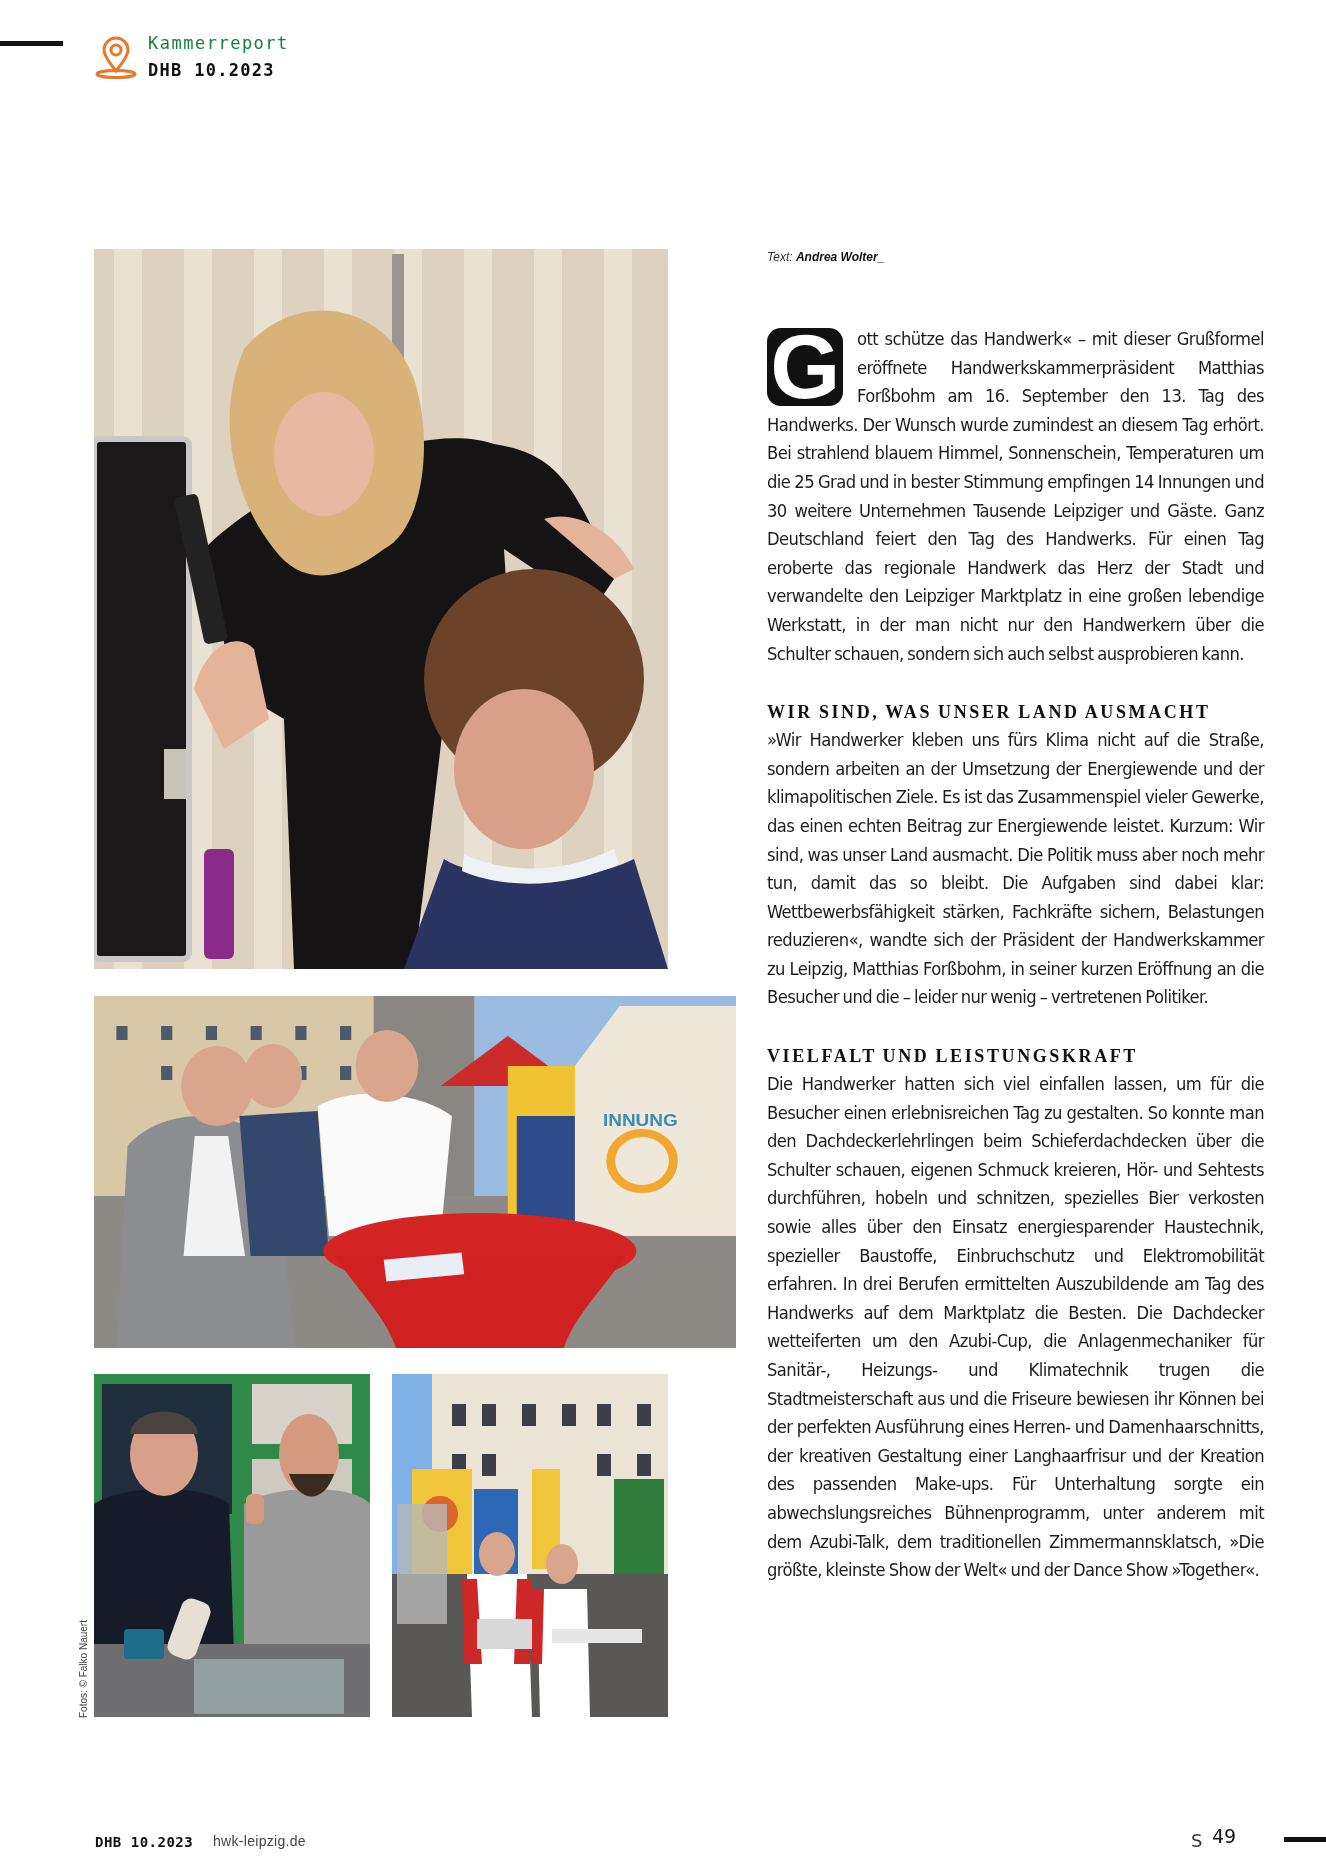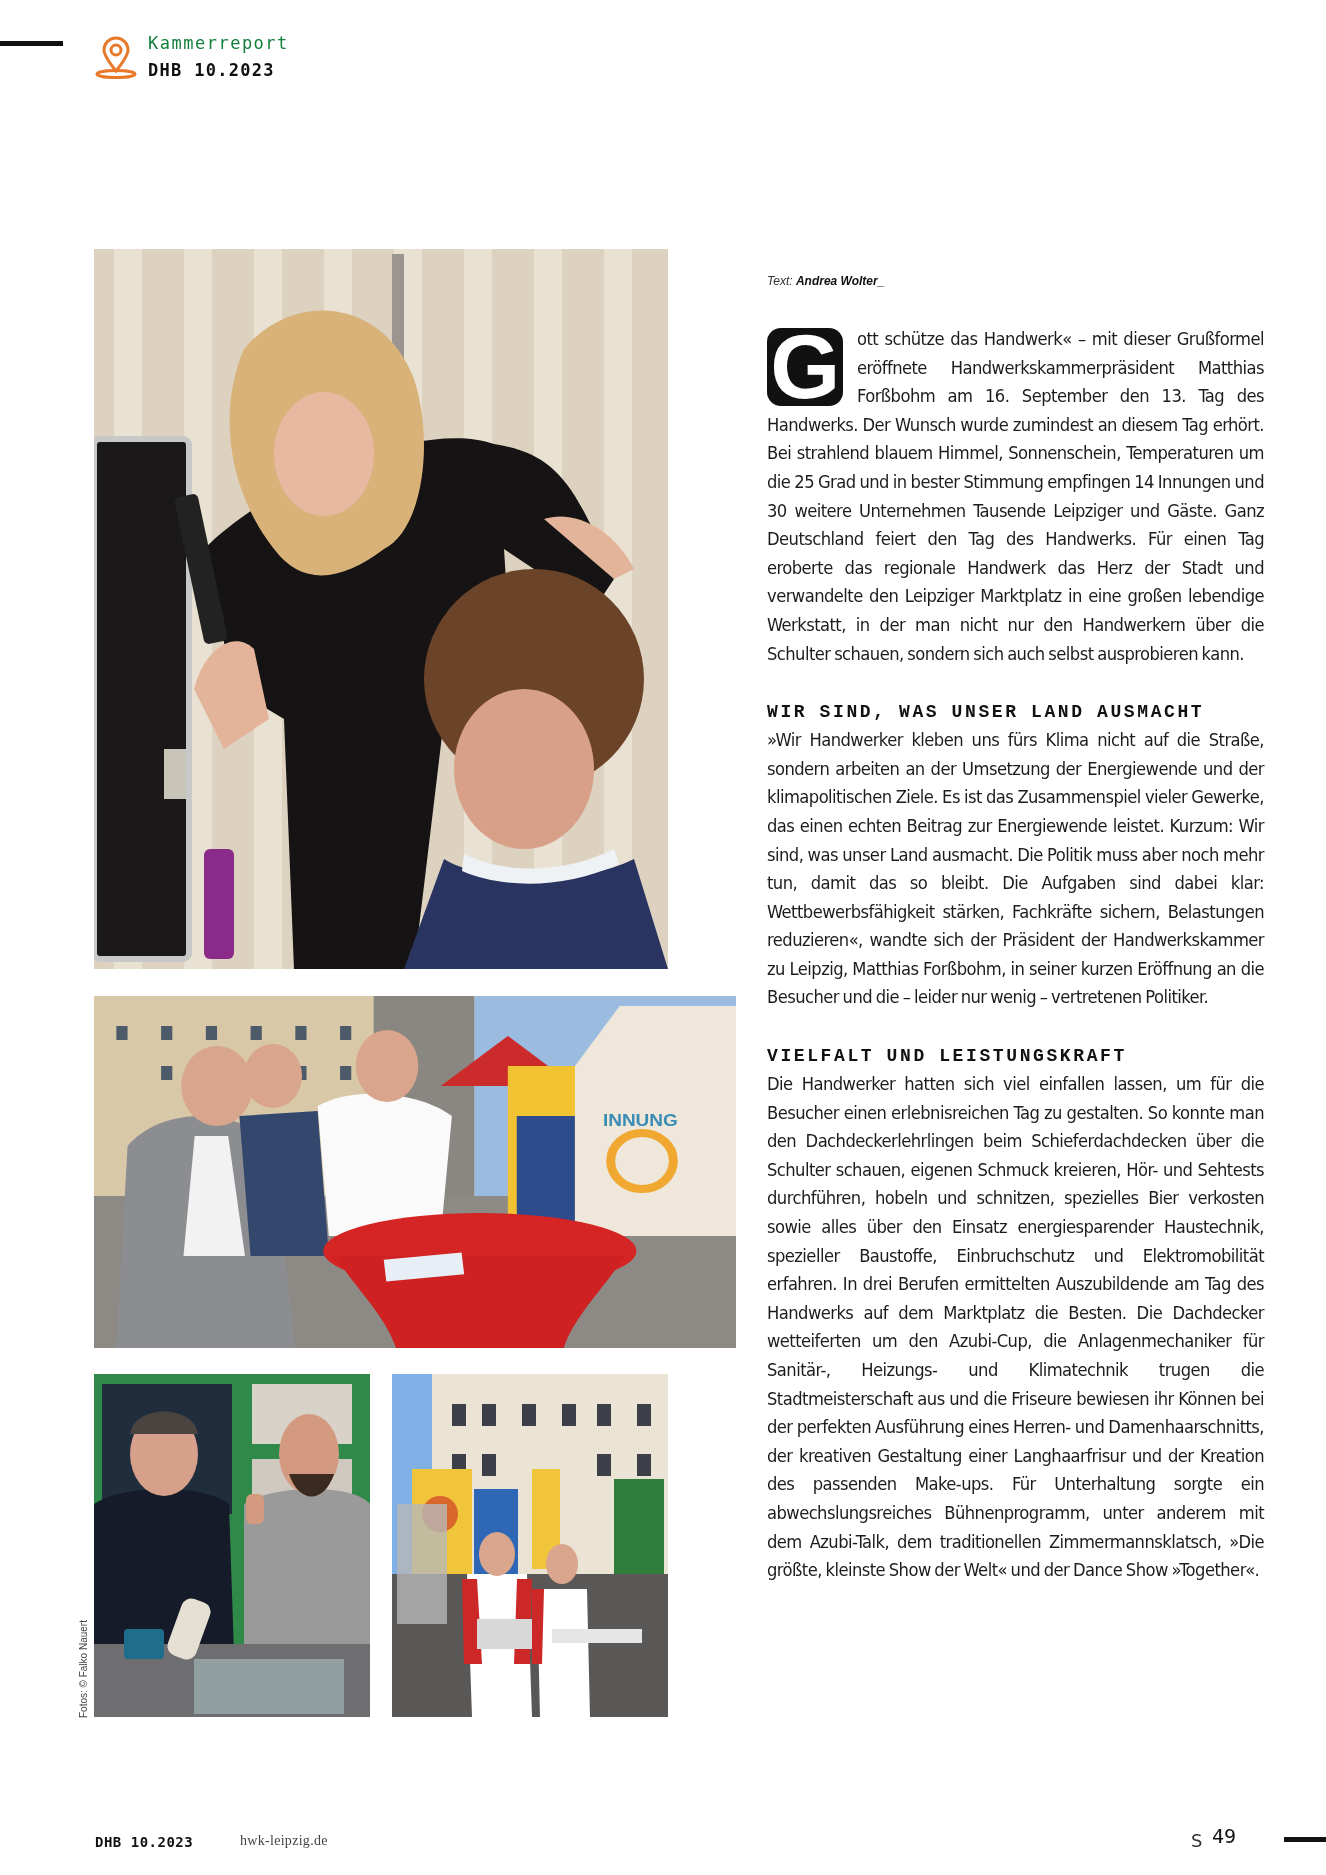--- a/index.html
+++ b/index.html
@@ -21,46 +21,46 @@
   .photo-2 { left: 94px; top: 996px; width: 642px; height: 352px; }
   .photo-3 { left: 94px; top: 1374px; width: 276px; height: 343px; }
   .photo-4 { left: 392px; top: 1374px; width: 276px; height: 343px; }
   .photo-credit {
     position: absolute; left: 78px; top: 1718px;
     transform: rotate(-90deg); transform-origin: 0 0;
     font-family: "Liberation Sans", sans-serif; font-size: 10px; color: #444; white-space: nowrap;
   }
 
   
-  .byline { position: absolute; left: 767px; top: 250px; font-family: "Liberation Sans", sans-serif; font-size: 12px; font-style: italic; color: #333; margin-top: 24px; }
+  .byline { position: absolute; left: 767px; top: 250px; font-family: "Liberation Sans", sans-serif; font-size: 12px; font-style: italic; color: #333; }
   .byline b { font-weight: bold; color: #111; }
   .article {
     position: absolute; left: 767px; top: 325px; width: 497px;
     font-family: "DejaVu Sans", sans-serif; font-stretch: condensed;
     font-size: 18.2px; line-height: 28.6px; color: #1c1c1c;
     text-align: justify; hyphens: manual;
     letter-spacing: -0.55px; word-spacing: -1px;
   }
   .article p { margin: 0; }
   .dropcap {
     float: left; width: 76px; height: 78px; margin: 3px 14px 0 0;
     background: #111; color: #fff; position: relative; border-radius: 14px;
   }
   .dropcap span {
     position: absolute; left: 0; right: 0; top: -6px; text-align: center;
     font-family: "Liberation Sans", sans-serif; font-weight: bold; font-size: 90px; line-height: 90px; color: #fff;
   }
   .subhead {
-    margin: 30px 0 0 0; font-family: Liberation Mono, monospace; font-weight: bold;
+    margin: 30px 0 0 0; font-family: Liberation Serif, serif; font-weight: bold;
     font-size: 18px; letter-spacing: 2.6px; color: #111; line-height: 28px;
   }
 
   
   .footer-issue { position: absolute; left: 95px; top: 1834px; font-family: "DejaVu Sans Mono", monospace; font-weight: bold; font-size: 14px; color: #111; letter-spacing: 0.5px; }
-  .footer-url { position: absolute; left: 213px; top: 1833px; font-family: Liberation Serif, serif; font-size: 14px; color: #444; letter-spacing: 0.3px; margin-left: 27px; }
+  .footer-url { position: absolute; left: 213px; top: 1833px; font-family: Liberation Sans, sans-serif; font-size: 14px; color: #444; letter-spacing: 0.3px; }
   .page-s { position: absolute; left: 1191px; top: 1830px; font-family: "DejaVu Sans", sans-serif; font-size: 18px; color: #333; }
   .page-num { position: absolute; left: 1212px; top: 1824px; font-family: "DejaVu Sans Mono", monospace; font-weight: normal; font-size: 20px; color: #111; }
   .rule-bottom-right { position: absolute; left: 1284px; top: 1837px; width: 42px; height: 5px; background: #111; }
 </style>
 </head>
 <body>
 
 <div class="rule-top-left"></div>
 <svg class="pin-icon" viewBox="0 0 42 44" fill="none" stroke="#E8782A" stroke-width="3">
   <path d="M21 35 C 13 25, 9 19, 9 14 A 12 12 0 0 1 33 14 C 33 19, 29 25, 21 35 Z"></path>

